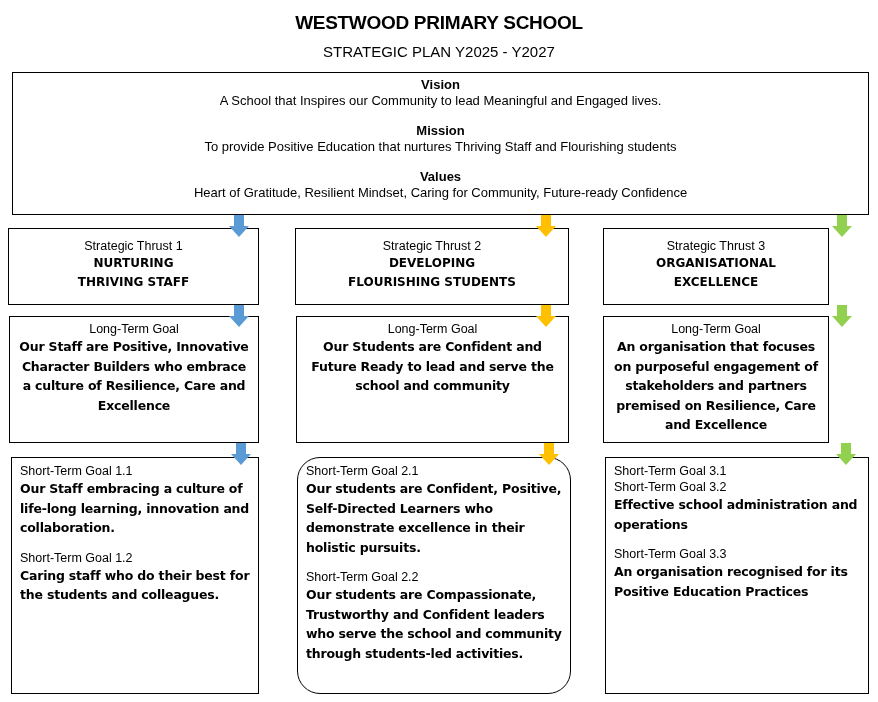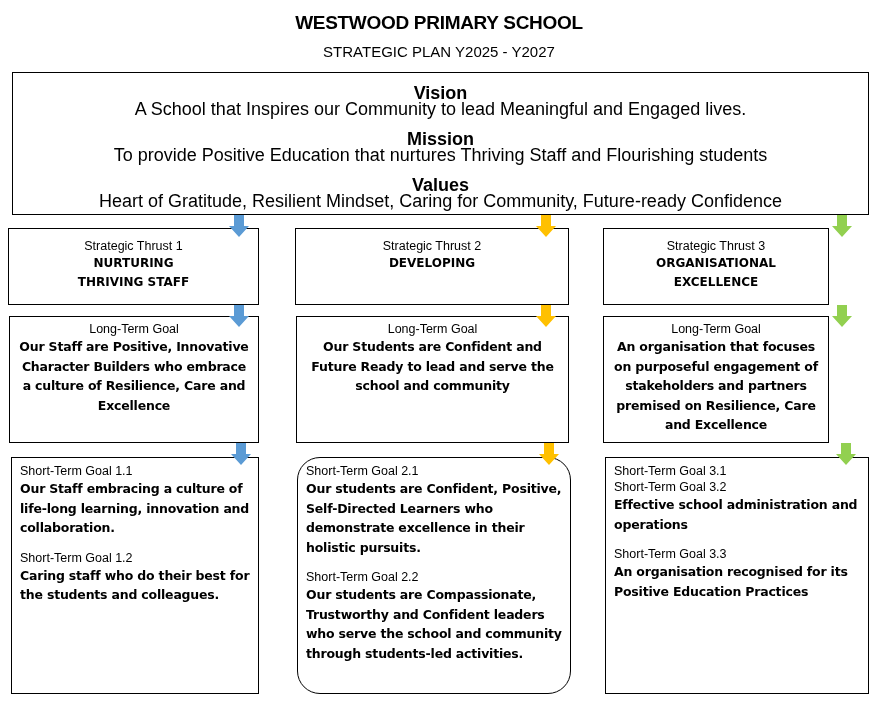--- a/index.html
+++ b/index.html
@@ -3,21 +3,21 @@
   <meta charset="utf-8">
   <style>
     html, body { margin:0; padding:0; background:#ffffff; }
     body { width:878px; height:702px; position:relative; overflow:hidden; color:#000; }
     .title { position:absolute; left:0; top:12px; width:878px; text-align:center;
       font-family:"Liberation Sans", sans-serif; font-weight:bold; font-size:19px; letter-spacing:-0.3px; }
     .subtitle { position:absolute; left:0; top:43px; width:878px; text-align:center;
       font-family:"Liberation Sans", sans-serif; font-size:15px; }
     .box { position:absolute; border:1px solid #000; background:#fff; box-sizing:border-box; }
     .vmv { left:12px; top:72px; width:857px; height:143px; text-align:center;
-      font-family:"Liberation Sans", sans-serif; font-size:18px; line-height:16px; padding-top:12px; }
+      font-family:"Liberation Sans", sans-serif; font-size:13px; line-height:16px; padding-top:4px; }
     .vmv .h { font-weight:bold; }
     .vmv .sec { margin-bottom:14px; }
     .thrust { top:228px; height:77px; text-align:center; padding-top:9px; }
     .thrust .lbl { font-family:"Liberation Sans", sans-serif; font-size:12.5px; line-height:16px; }
     .thrust .name { font-family:"DejaVu Sans", sans-serif; font-weight:bold; font-size:12px; line-height:19px; }
     .ltg { top:316px; height:127px; text-align:center; padding:4px 6px 0 6px; }
     .ltg .lbl { font-family:"Liberation Sans", sans-serif; font-size:12.5px; line-height:16px; }
     .ltg .txt { font-family:"DejaVu Sans", sans-serif; font-weight:bold; font-size:12.5px; line-height:19.5px; letter-spacing:-0.2px; }
     .stg { top:457px; height:237px; text-align:left; padding:5px 6px 0 8px; }
     .stg .lbl { font-family:"Liberation Sans", sans-serif; font-size:12.5px; line-height:16px; }
@@ -55,20 +55,21 @@
 </div>
 
 <div class="box thrust c1">
   <div class="lbl">Strategic Thrust 1</div>
   <div class="name">NURTURING</div>
   <div class="name">THRIVING STAFF</div>
 </div>
 <div class="box thrust c2">
   <div class="lbl">Strategic Thrust 2</div>
   <div class="name">DEVELOPING</div>
+  <div class="name">FLOURISHING STUDENTS</div>
 </div>
 <div class="box thrust c3">
   <div class="lbl">Strategic Thrust 3</div>
   <div class="name">ORGANISATIONAL</div>
   <div class="name">EXCELLENCE</div>
 </div>
 
 <div class="box ltg c1">
   <div class="lbl">Long-Term Goal</div>
   <div class="txt">Our Staff are Positive, Innovative Character Builders who embrace a culture of Resilience, Care and Excellence</div>

